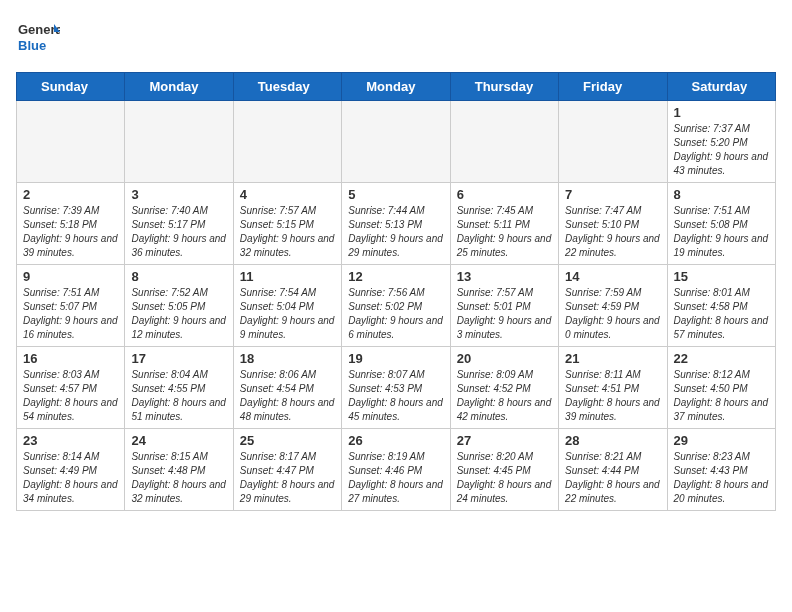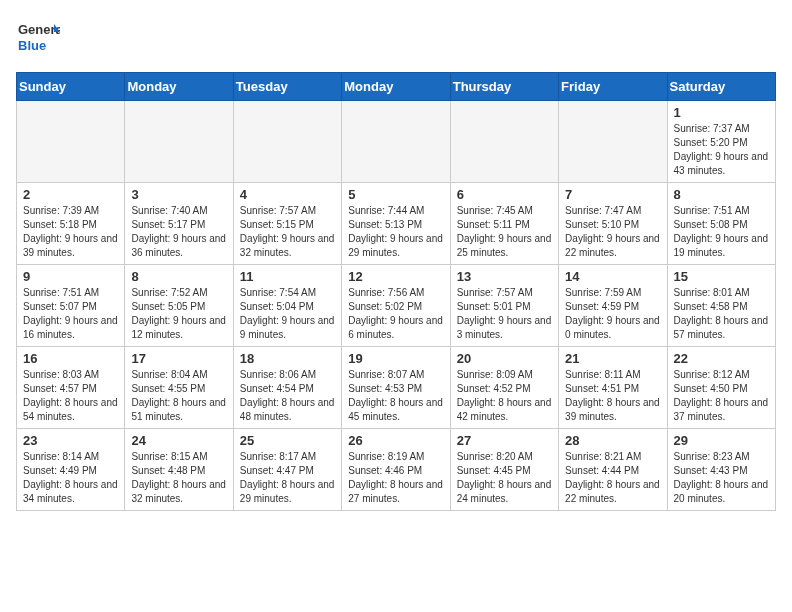--- a/index.html
+++ b/index.html
@@ -36,21 +36,21 @@
     .calendar {
       width: 100%;
       border-collapse: collapse;
       border: 1px solid #ccc;
     }
     .calendar th {
       background: #1a6bbf;
       color: #fff;
       font-size: 13px;
       font-weight: bold;
-      padding: 6px 2px;
+      padding: 6px 24px;
       text-align: left;
       border: 1px solid #1555a0;
     }
     .calendar td {
       vertical-align: top;
       border: 1px solid #ccc;
       padding: 4px 6px;
       width: 108px;
       min-height: 80px;
       font-size: 10.5px;
@@ -63,20 +63,21 @@
     .day-number {
       font-size: 13px;
       font-weight: bold;
       margin-bottom: 2px;
       display: block;
     }
     .day-info {
       font-size: 10px;
       color: #333;
       line-height: 1.4;
+      font-style: italic;
     }
   </style>
 </head>
 <body>
 
 <div class="header-area">
   <div class="logo">
   <div style="display:flex;flex-direction:column;align-items:center;margin-right:4px;">
     <svg width="44" height="44" viewBox="0 0 44 44">
       <text x="2" y="18" font-size="13" font-family="Arial" font-weight="bold" fill="#333">General</text>

